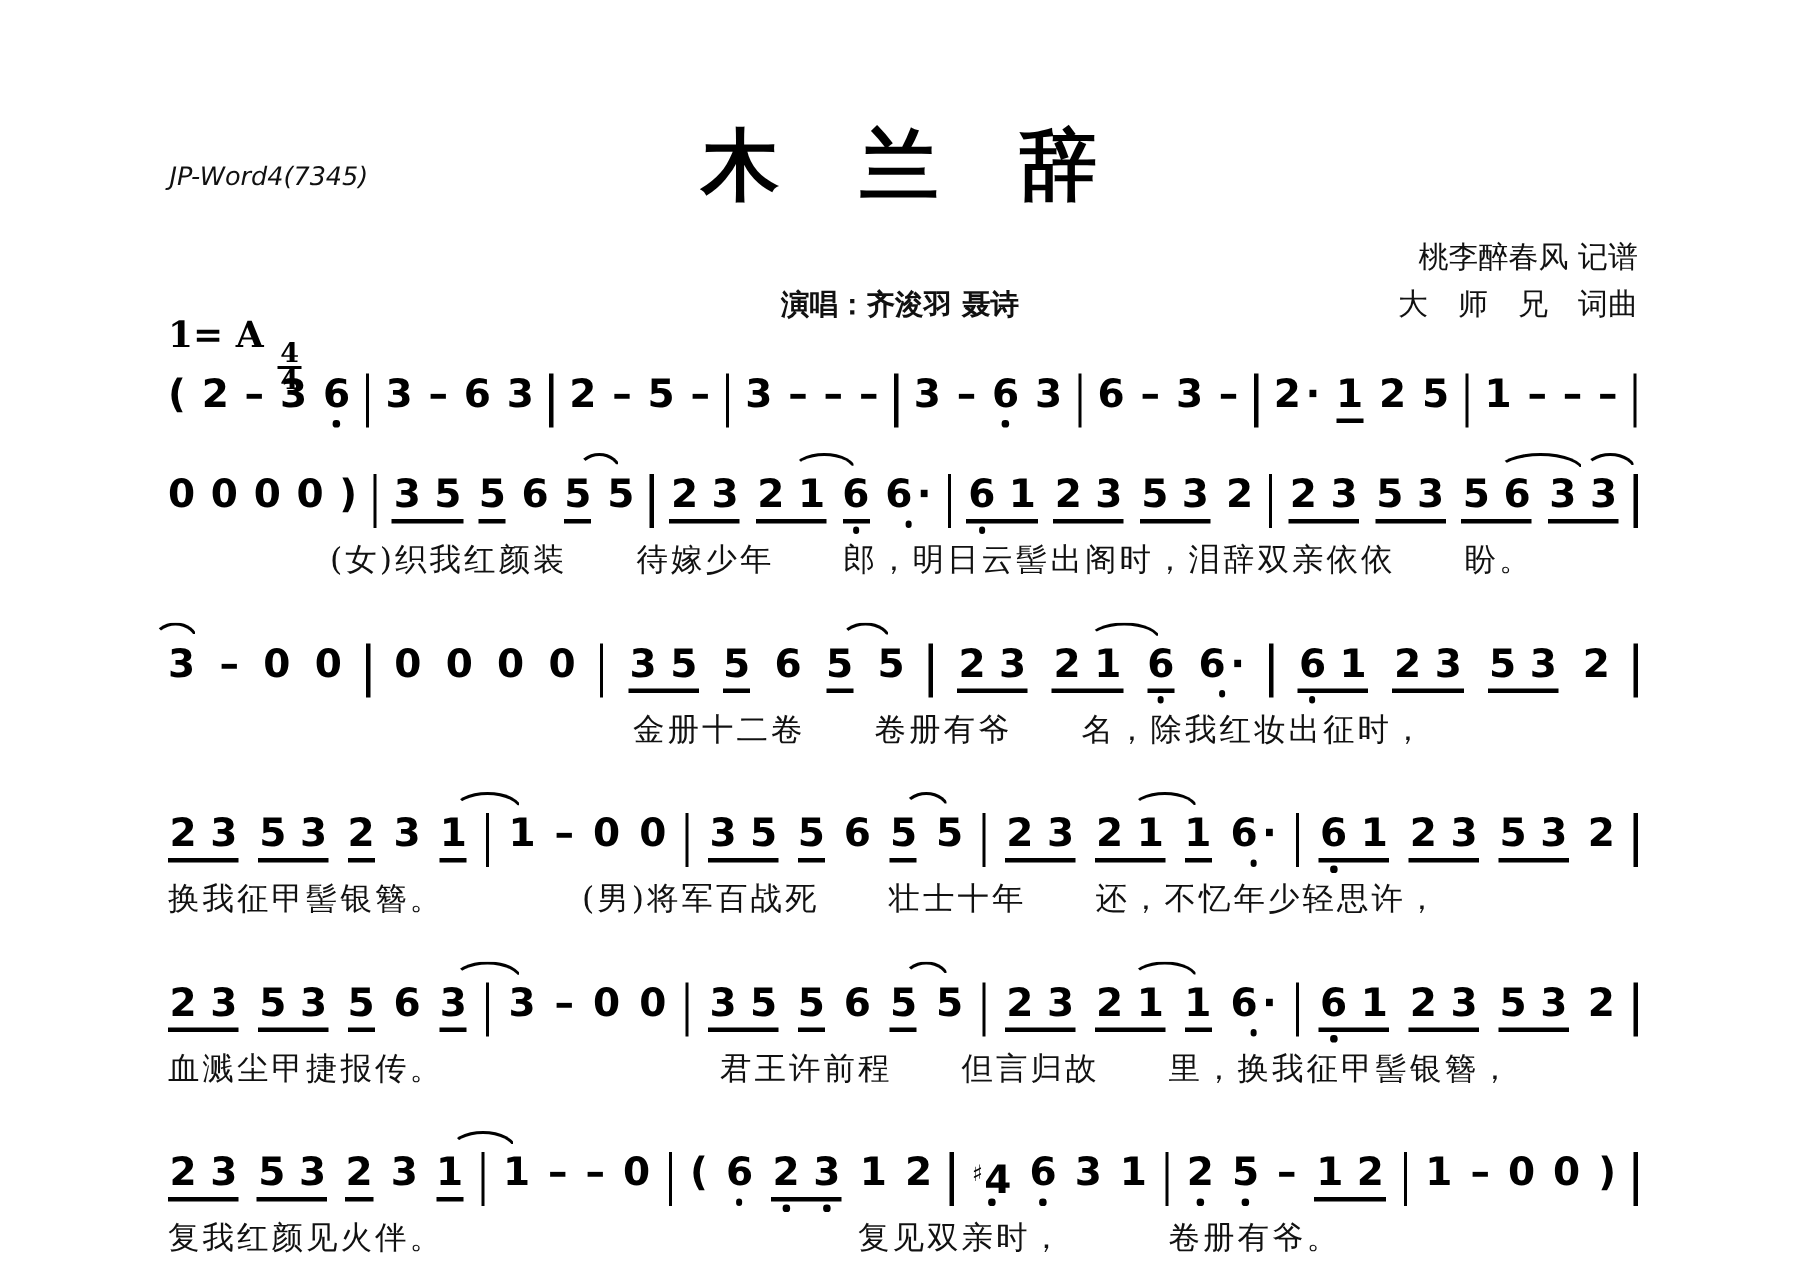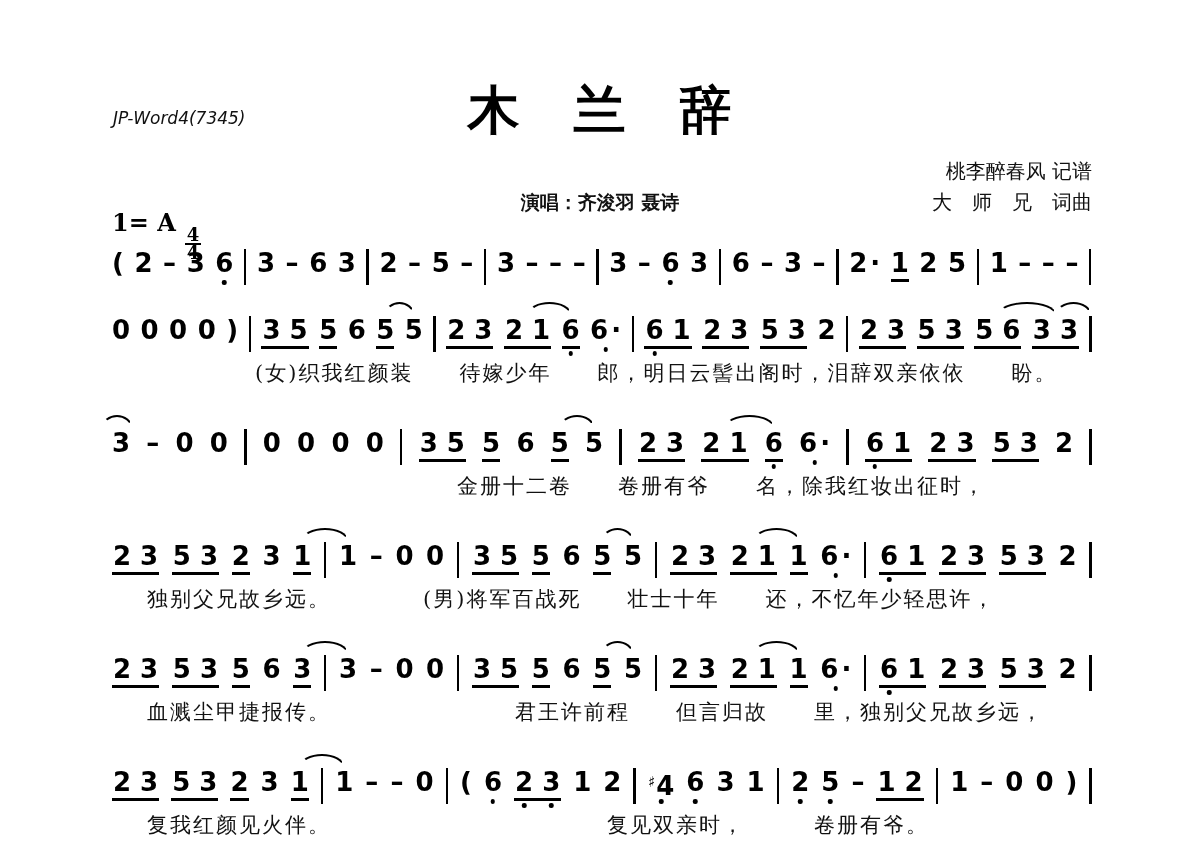--- a/index.html
+++ b/index.html
@@ -31,21 +31,21 @@
   .grp{display:inline-flex;gap:9px;border-bottom:3px solid #000;padding:0 1px 1px 1px;}
   .lodot{position:absolute;left:50%;transform:translateX(-50%);top:32px;width:4.5px;height:4.5px;
          border-radius:50%;background:#000;}
   .u > .lodot,.grp .lodot{top:36px;}
   .dotafter{margin-left:3px;}
   .sharp{font-size:15px;vertical-align:8px;margin-right:1px;font-weight:bold;}
   .bar{width:2.5px;background:#000;height:36px;margin-top:1px;flex:0 0 auto;}
   .arc{position:absolute;top:1px;height:12px;border:2px solid transparent;border-top:2.5px solid #000;
        border-radius:50% / 100% 100% 0 0;box-sizing:border-box;}
   .lyrics{margin-top:5px;font-family:"DejaVu Serif","Liberation Serif",serif;font-size:21px;
-          letter-spacing:2px;line-height:30px;color:#111;white-space:pre;margin-left:35px;}
+          letter-spacing:2px;line-height:30px;color:#111;white-space:pre;}
   .ind-a{padding-left:108px;}
   .ind-b{padding-left:310px;font-family:Liberation Serif, serif;}
 </style>
 </head>
 <body>
 
 <div class="sheet">
 
   <div class="stamp">JP-Word4(7345)</div>
 
@@ -277,21 +277,21 @@
           <span class="grp">
             <span class="note">5</span>
             <span class="note">3</span>
           </span>
           <span class="note">2</span>
           <span class="bar"></span>
           <div class="arc" style="left: 190px; width: 46px;"></div>
           <div class="arc" style="left: 490px; width: 31px;"></div>
           <div class="arc" style="left: 641.5px; width: 45.5px;"></div>
         </div>
-      <div class="lyrics">独别父兄故乡远。　　　　(男)将军百战死　　壮士十年　　还，不忆年少轻思许，</div>
+      <div class="lyrics">换我征甲髻银簪。　　　　(男)将军百战死　　壮士十年　　还，不忆年少轻思许，</div>
     </div>
     <div class="system">
       <div class="mline">
           <span class="grp">
             <span class="note">2</span>
             <span class="note">3</span>
           </span>
           <span class="grp">
             <span class="note">5</span>
             <span class="note">3</span>
@@ -336,21 +336,21 @@
           <span class="grp">
             <span class="note">5</span>
             <span class="note">3</span>
           </span>
           <span class="note">2</span>
           <span class="bar"></span>
           <div class="arc" style="left: 190px; width: 46px;"></div>
           <div class="arc" style="left: 490px; width: 31px;"></div>
           <div class="arc" style="left: 641.5px; width: 45.5px;"></div>
         </div>
-      <div class="lyrics">血溅尘甲捷报传。　　　　　　　　君王许前程　　但言归故　　里，独别父兄故乡远，</div>
+      <div class="lyrics">血溅尘甲捷报传。　　　　　　　　君王许前程　　但言归故　　里，换我征甲髻银簪，</div>
     </div>
     <div class="system">
       <div class="mline">
           <span class="grp">
             <span class="note">2</span>
             <span class="note">3</span>
           </span>
           <span class="grp">
             <span class="note">5</span>
             <span class="note">3</span>

